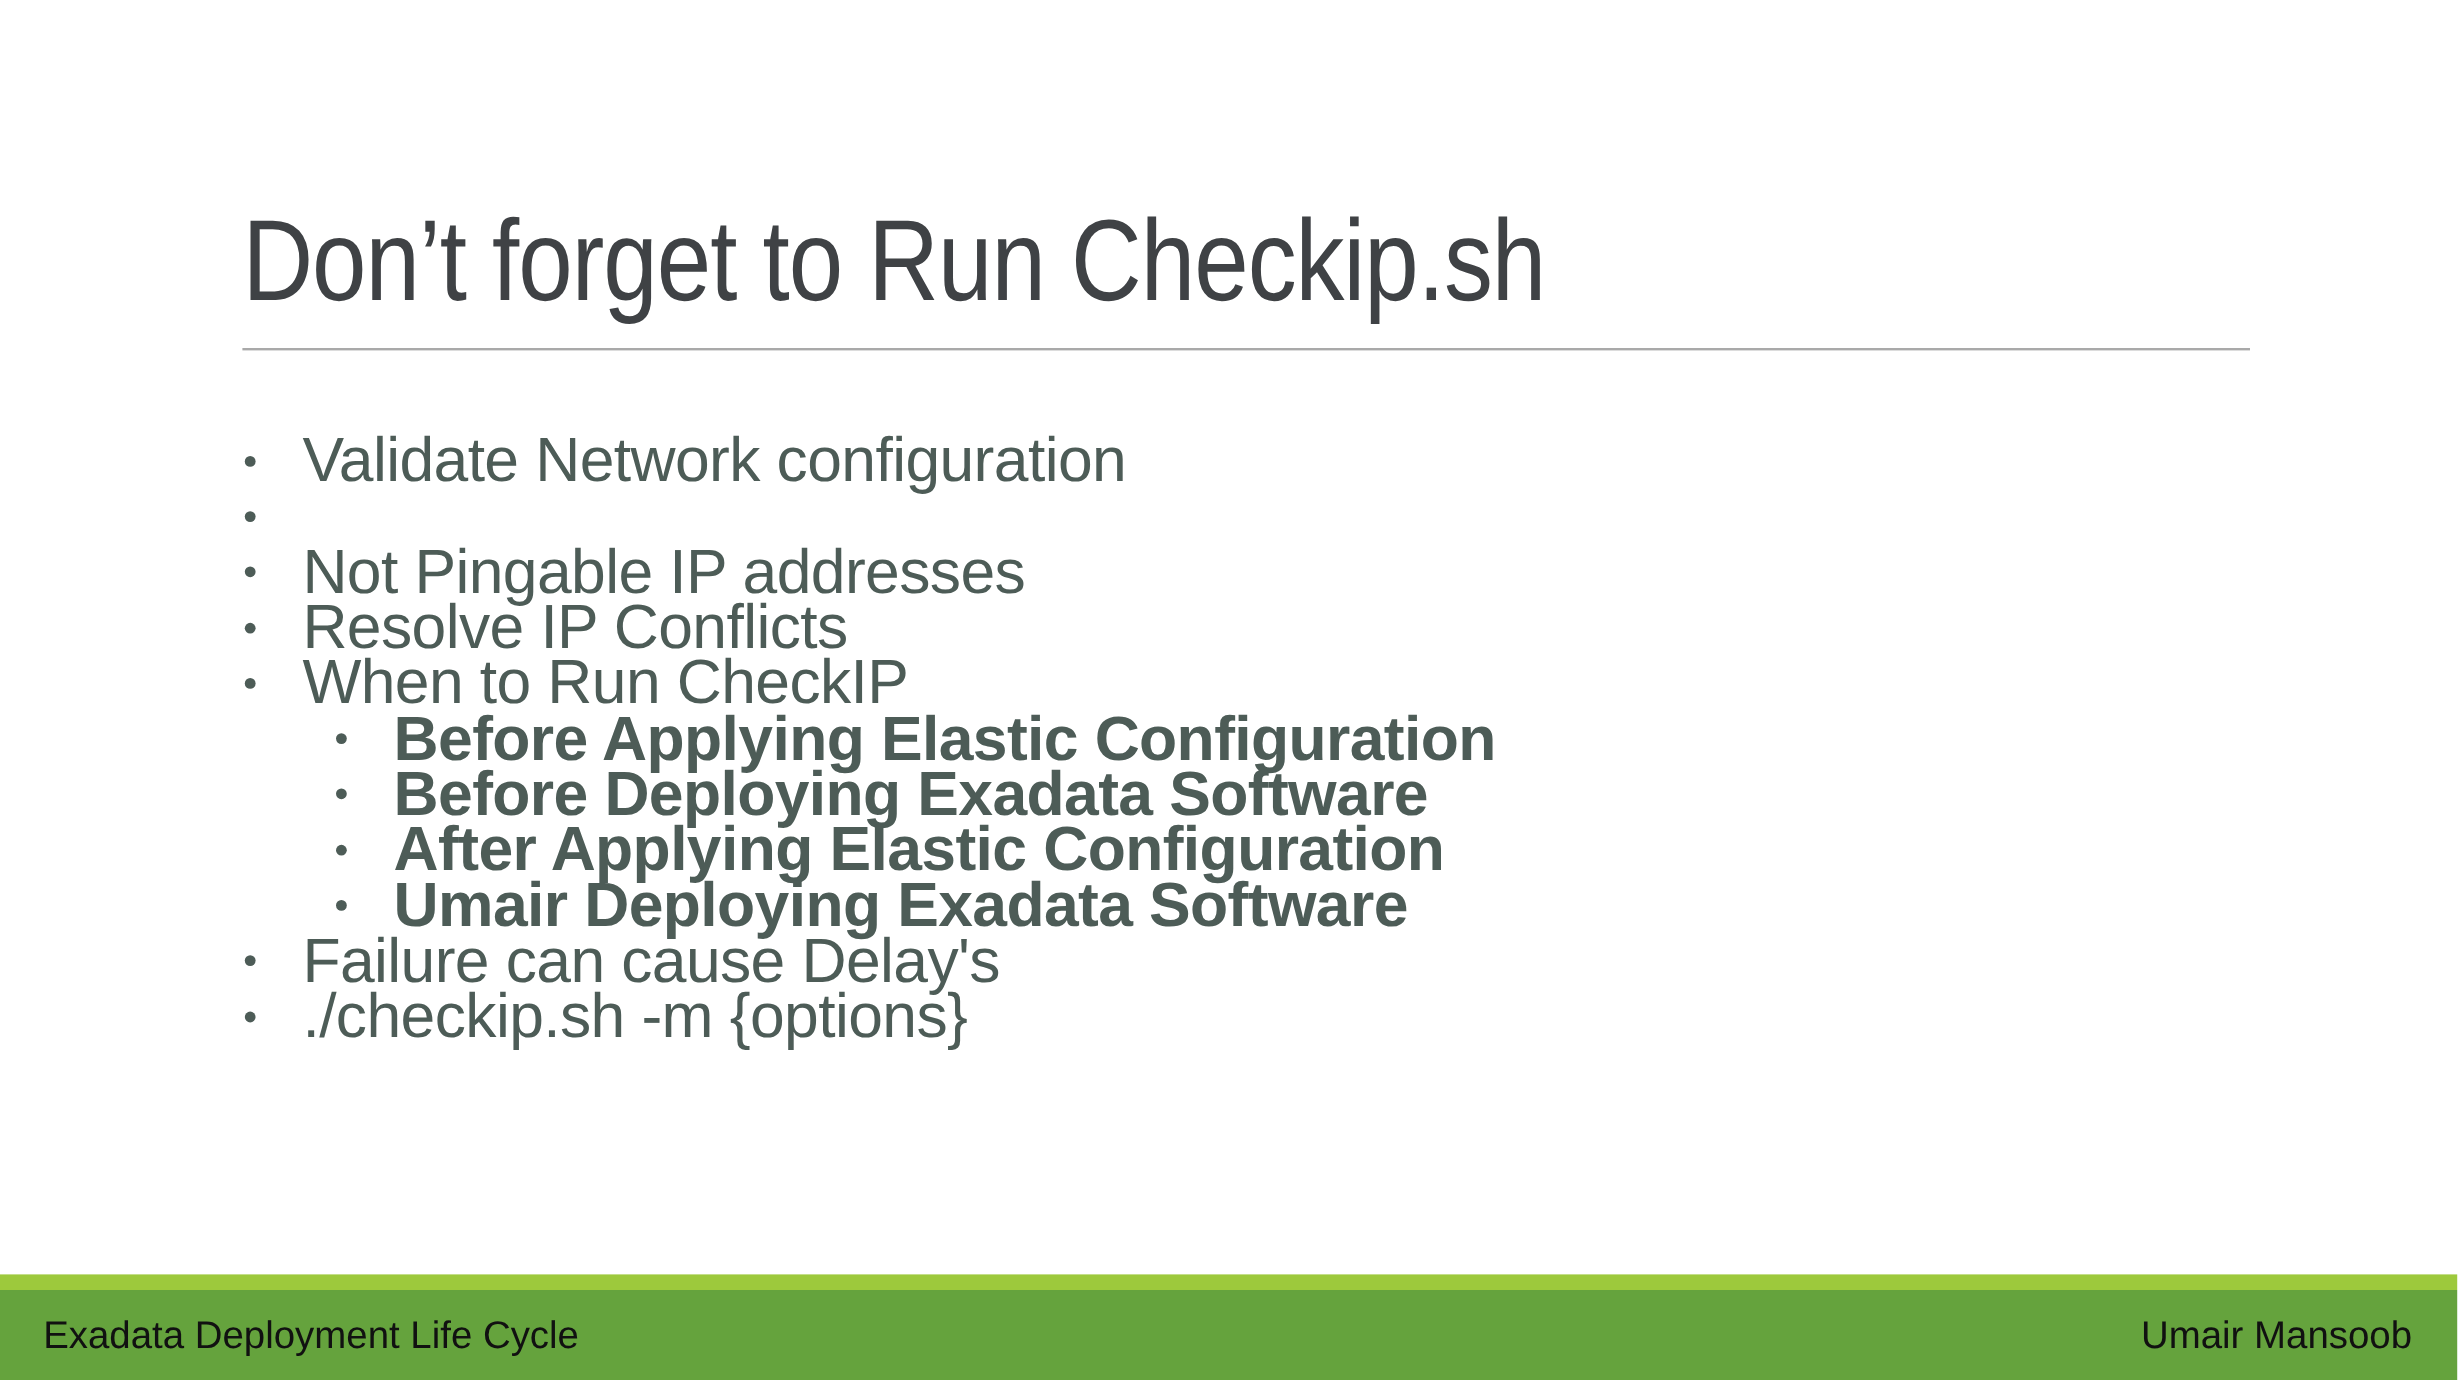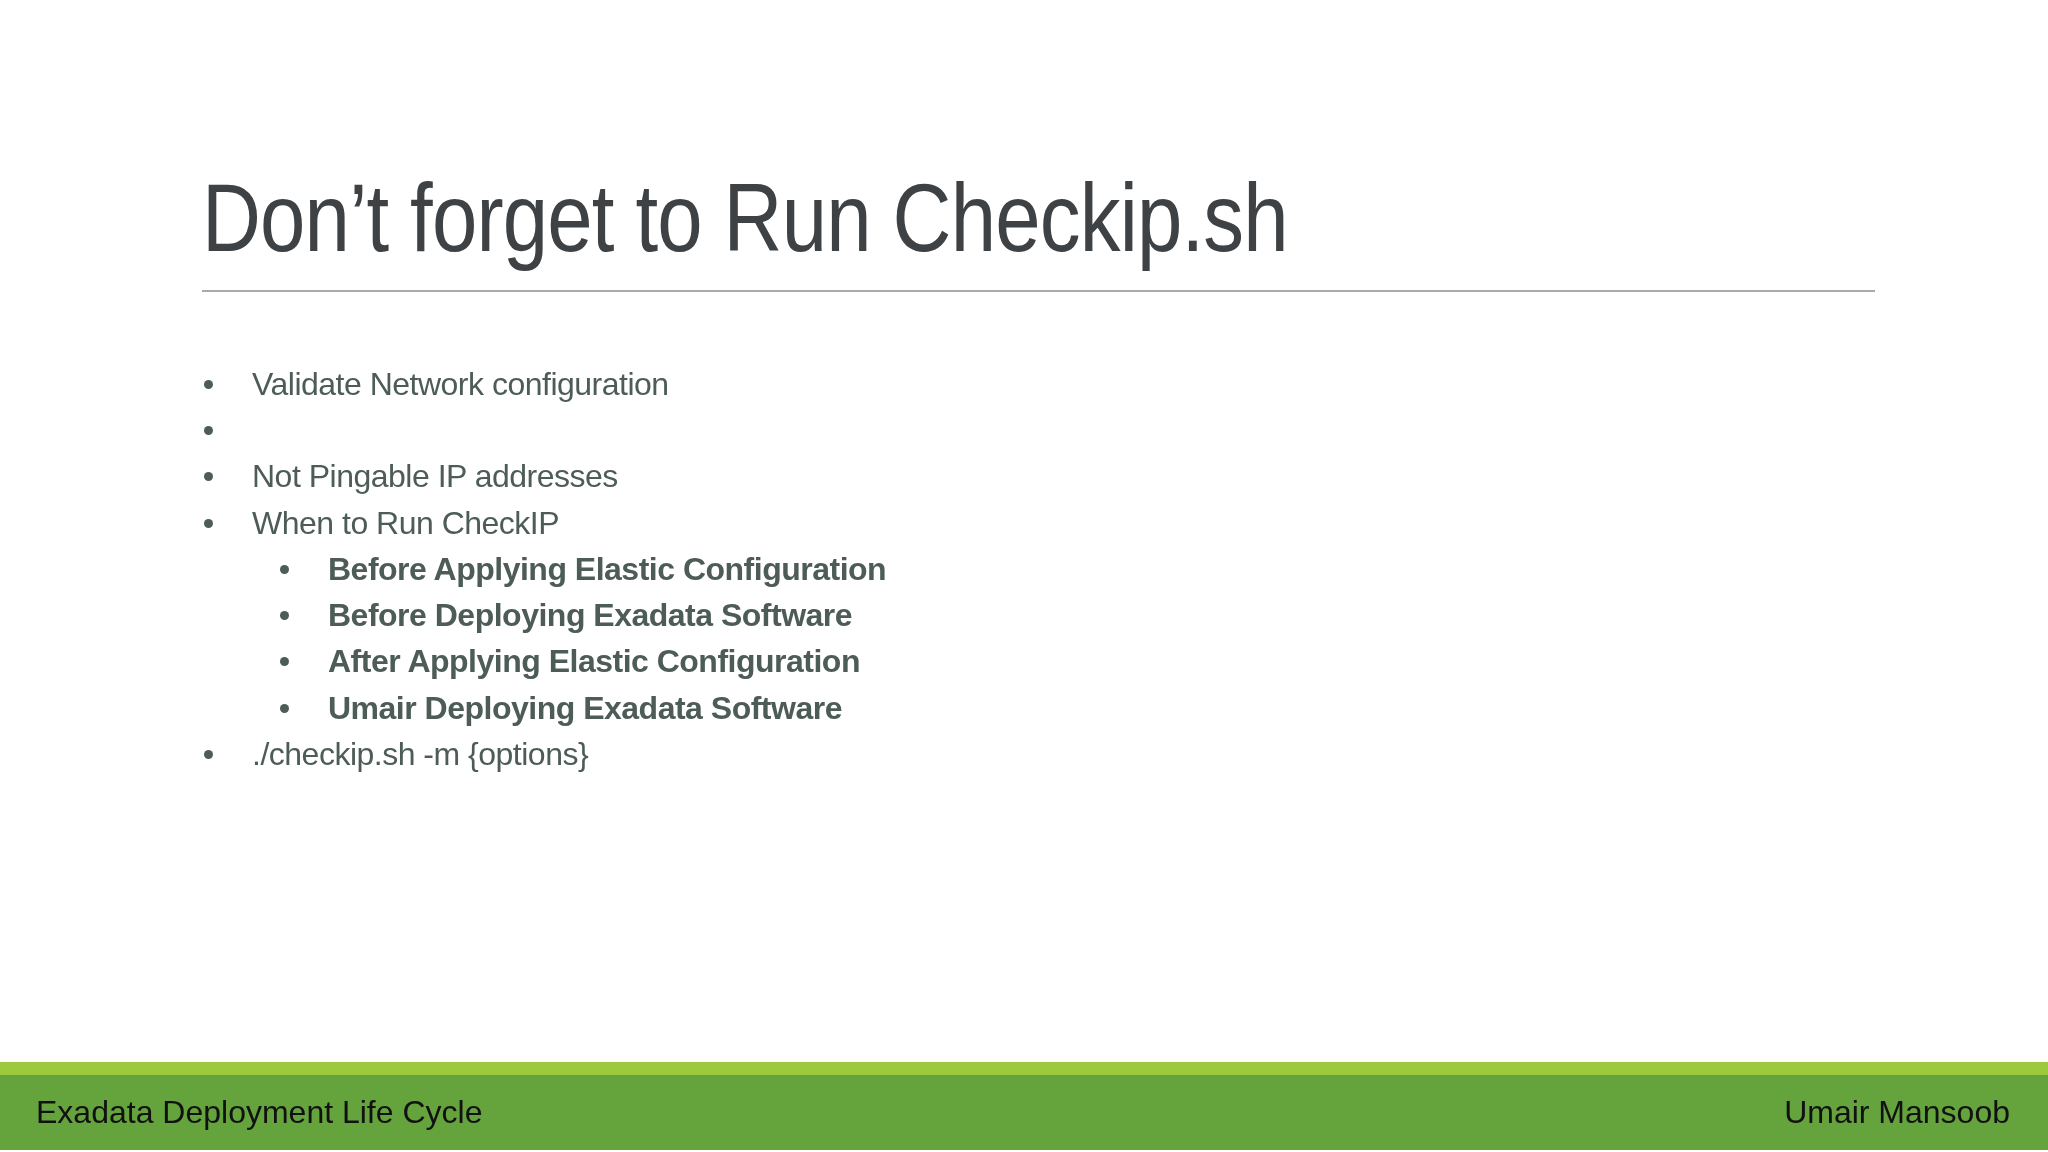--- a/index.html
+++ b/index.html
@@ -41,21 +41,21 @@
     position: absolute;
     left: 202px;
     top: 361px;
     width: 1500px;
   }
   .li {
     position: relative;
     height: 46.3px;
     display: flex;
     align-items: center;
-    font-size: 32px;
+    font-size: 52px;
     letter-spacing: -0.5px;
     color: var(--body-color, #4D5C57);
     white-space: nowrap;
   }
   .li .dot {
     position: absolute;
     width: 9px;
     height: 9px;
     border-radius: 50%;
     background: var(--body-color, #4D5C57);
@@ -104,40 +104,48 @@
       </div>
       <div class="li l1">
         <span class="dot"></span>
       </div>
       <div class="li l1">
         <span class="dot"></span>
         <span class="txt">Not Pingable IP addresses</span>
       </div>
       <div class="li l1">
         <span class="dot"></span>
+        <span class="txt">Resolve IP Conflicts</span>
+      </div>
+      <div class="li l1">
+        <span class="dot"></span>
         <span class="txt">When to Run CheckIP</span>
       </div>
       <div class="li l2">
         <span class="dot"></span>
         <span class="txt">Before Applying Elastic Configuration</span>
       </div>
       <div class="li l2">
         <span class="dot"></span>
         <span class="txt">Before Deploying Exadata Software</span>
       </div>
       <div class="li l2">
         <span class="dot"></span>
         <span class="txt">After Applying Elastic Configuration</span>
       </div>
       <div class="li l2">
         <span class="dot"></span>
         <span class="txt">Umair Deploying Exadata Software</span>
       </div>
       <div class="li l1">
         <span class="dot"></span>
+        <span class="txt">Failure can cause Delay's</span>
+      </div>
+      <div class="li l1">
+        <span class="dot"></span>
         <span class="txt">./checkip.sh -m {options}</span>
       </div>
     </div>
   <div class="footer-strip"></div>
   <div class="footer">
     <span>Exadata Deployment Life Cycle</span>
     <span>Umair Mansoob</span>
   </div>
 </div>
 

